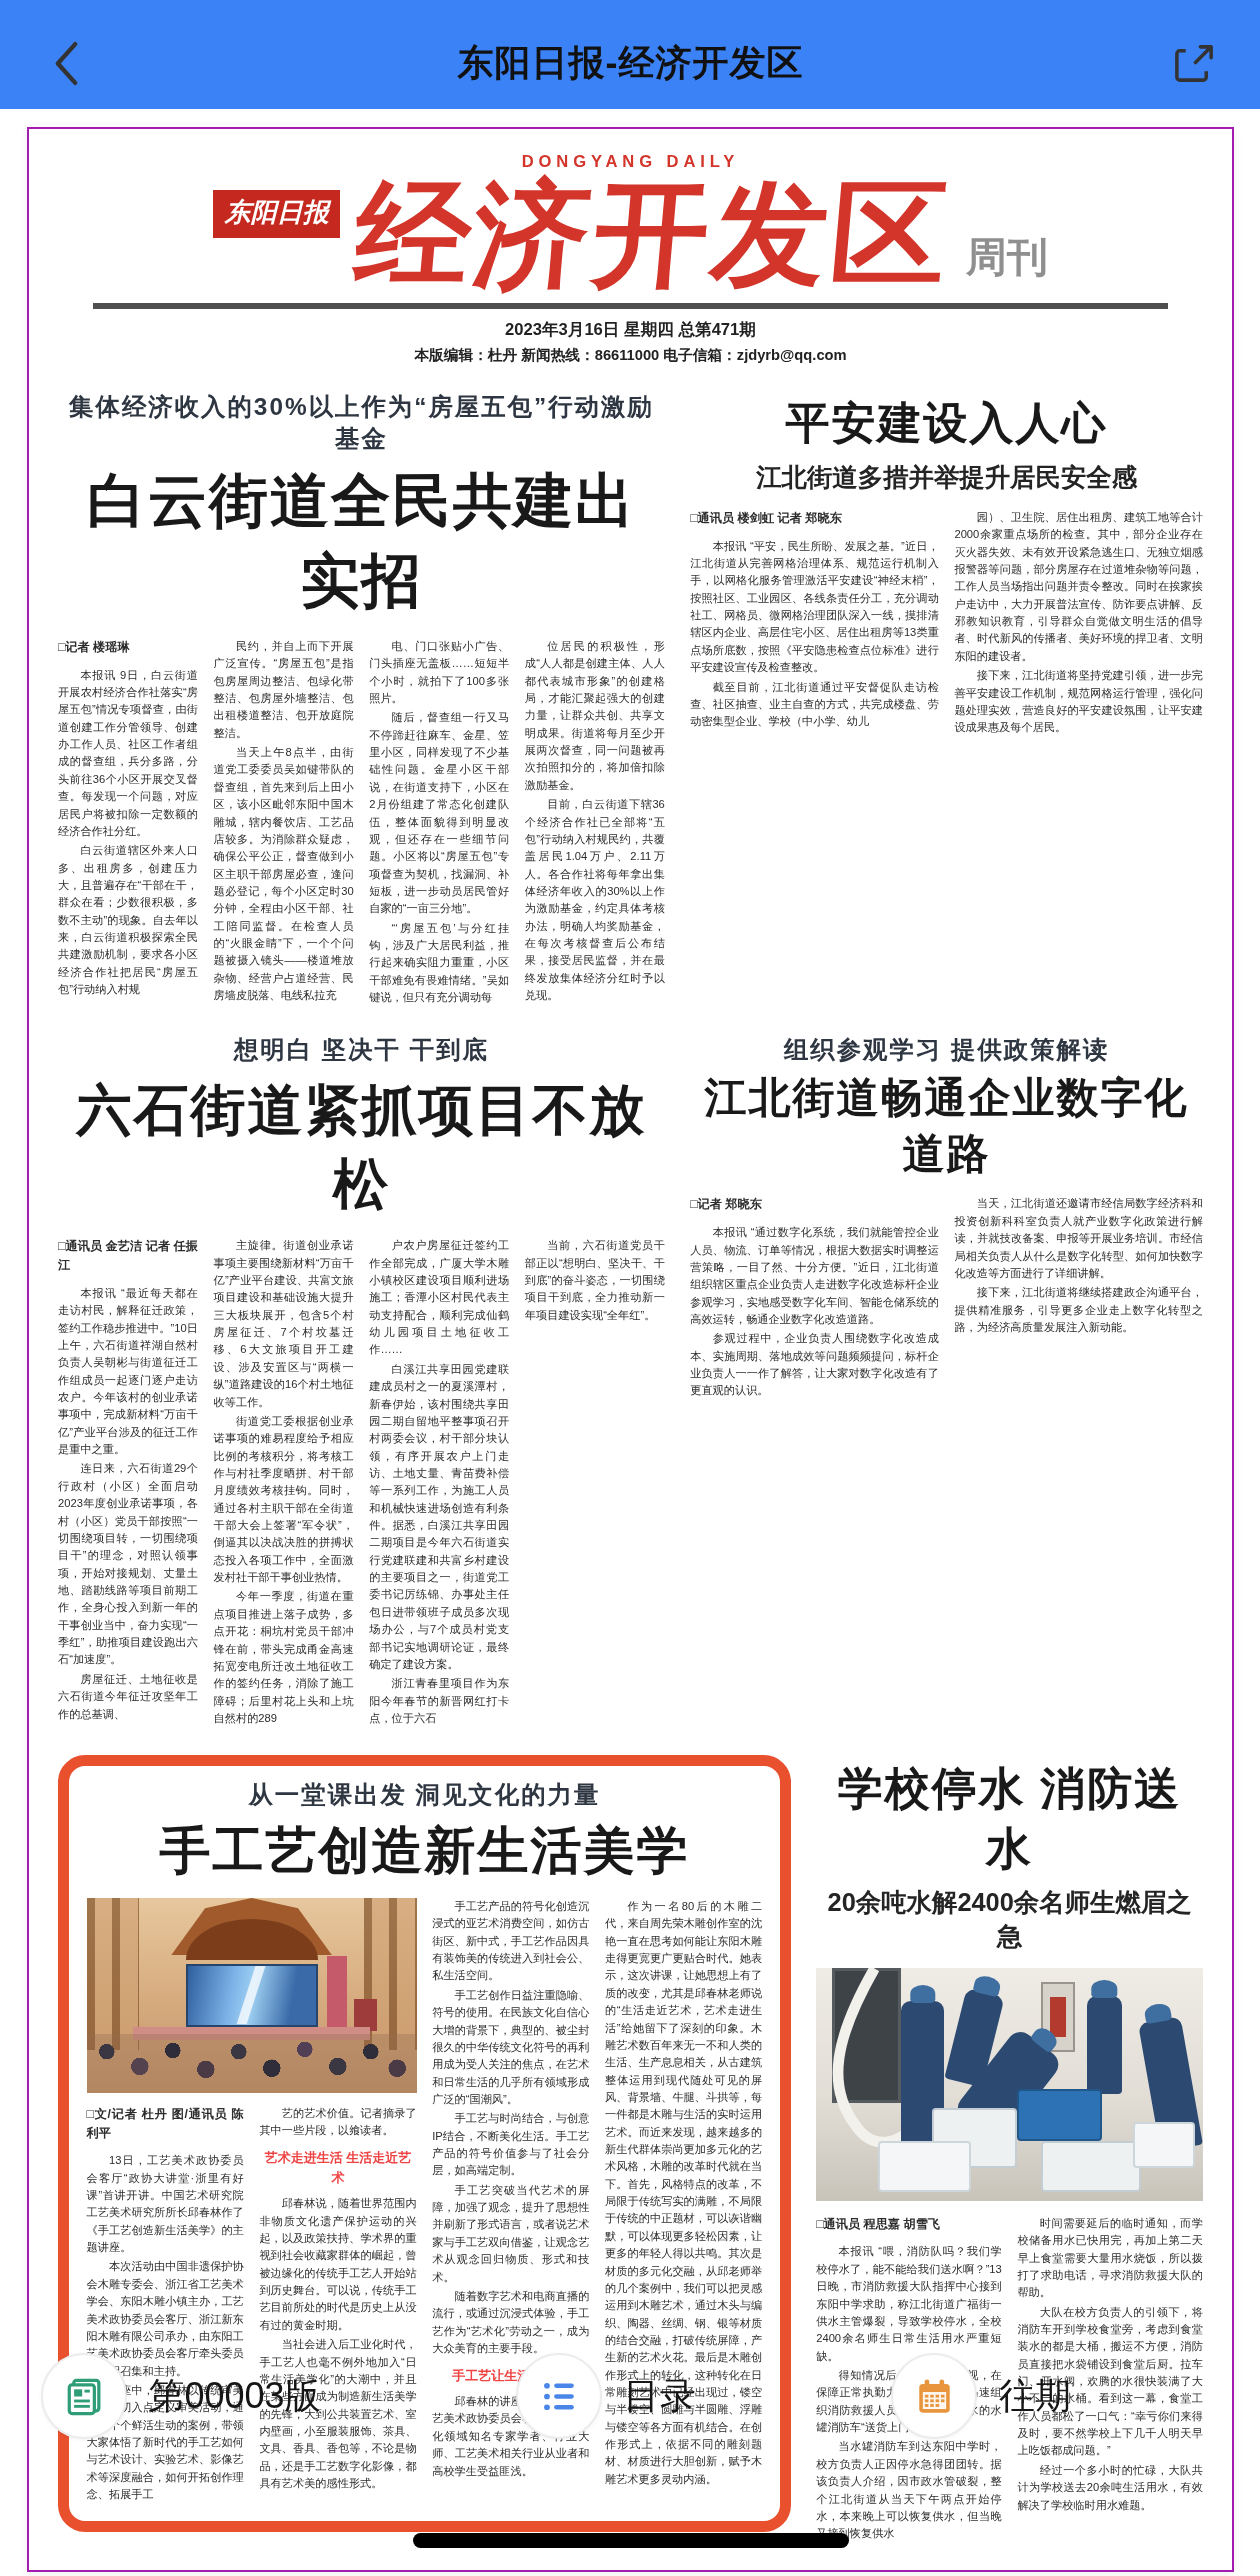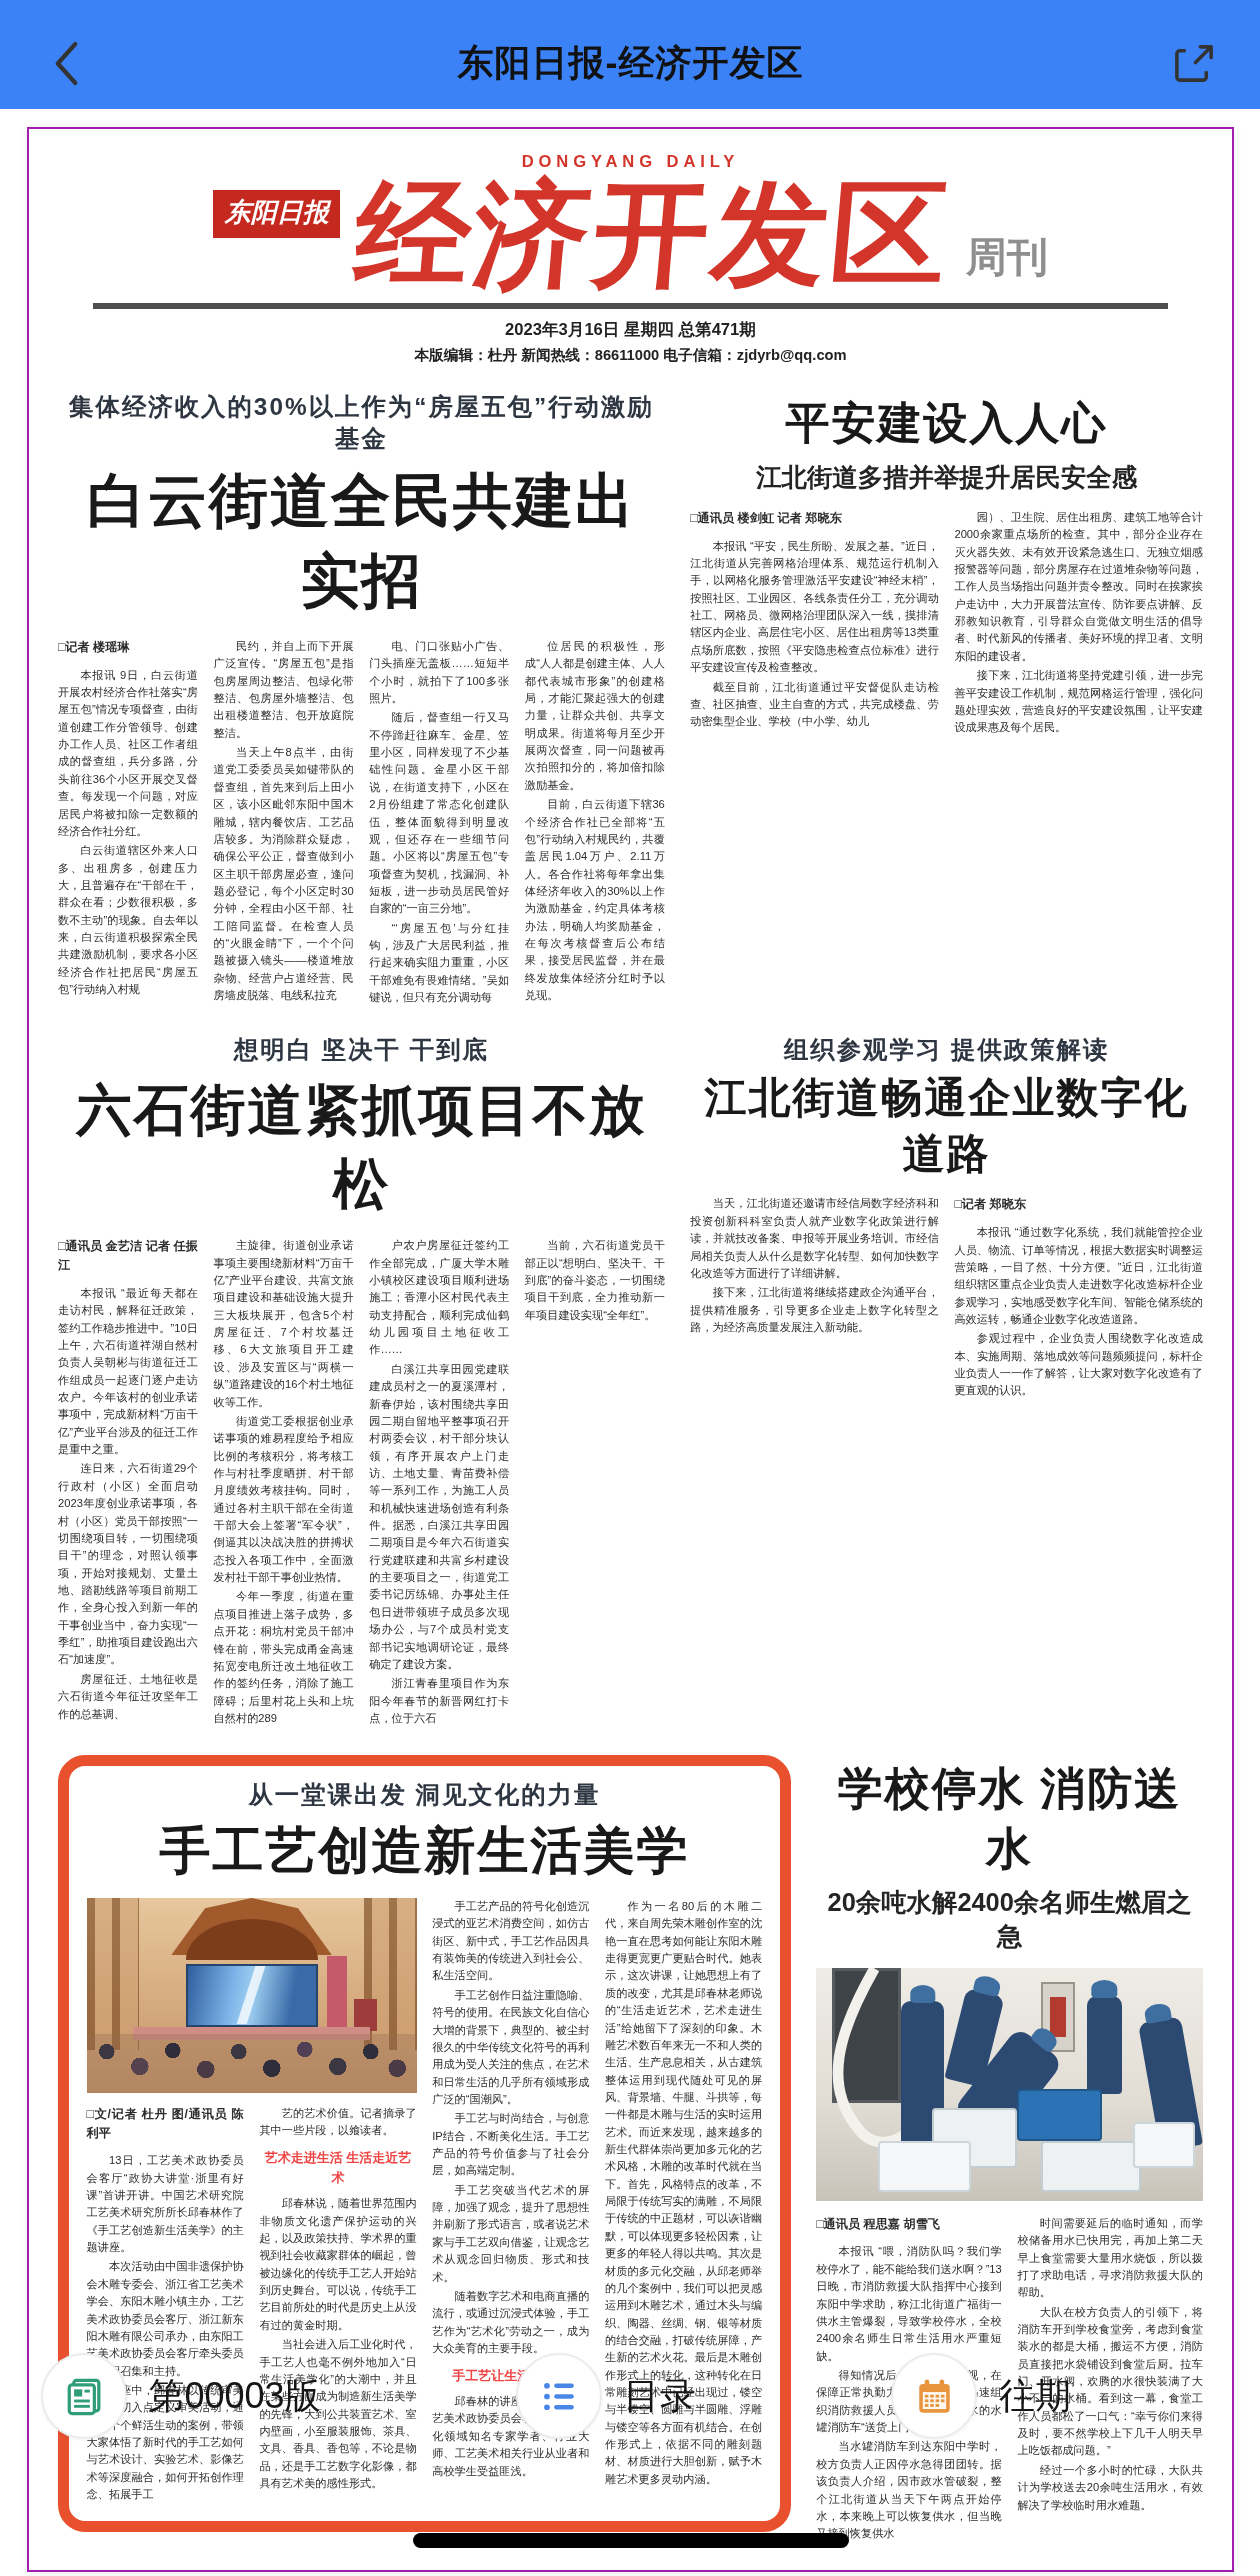--- a/index.html
+++ b/index.html
@@ -206,27 +206,27 @@
         <div class="col">
           <p>当前，六石街道党员干部正以“想明白、坚决干、干到底”的奋斗姿态，一切围绕项目干到底，全力推动新一年项目建设实现“全年红”。</p>
         </div>
       </div>
     </div>
     <div class="w-right">
       <div class="kicker">组织参观学习 提供政策解读</div>
       <div class="headline-lg" style="font-size:42px; margin-bottom:13.7px;">江北街道畅通企业数字化道路</div>
       <div class="cols">
         <div class="col">
-          <p>当天，江北街道还邀请市经信局数字经济科和投资创新科科室负责人就产业数字化政策进行解读，并就技改备案、申报等开展业务培训。市经信局相关负责人从什么是数字化转型、如何加快数字化改造等方面进行了详细讲解。</p>
-          <p>接下来，江北街道将继续搭建政企沟通平台，提供精准服务，引导更多企业走上数字化转型之路，为经济高质量发展注入新动能。</p>
-        </div>
-        <div class="col">
           <p class="byline">□记者 郑晓东</p>
           <p>本报讯 “通过数字化系统，我们就能管控企业人员、物流、订单等情况，根据大数据实时调整运营策略，一目了然、十分方便。”近日，江北街道组织辖区重点企业负责人走进数字化改造标杆企业参观学习，实地感受数字化车间、智能仓储系统的高效运转，畅通企业数字化改造道路。</p>
           <p>参观过程中，企业负责人围绕数字化改造成本、实施周期、落地成效等问题频频提问，标杆企业负责人一一作了解答，让大家对数字化改造有了更直观的认识。</p>
+        </div>
+        <div class="col">
+          <p>当天，江北街道还邀请市经信局数字经济科和投资创新科科室负责人就产业数字化政策进行解读，并就技改备案、申报等开展业务培训。市经信局相关负责人从什么是数字化转型、如何加快数字化改造等方面进行了详细讲解。</p>
+          <p>接下来，江北街道将继续搭建政企沟通平台，提供精准服务，引导更多企业走上数字化转型之路，为经济高质量发展注入新动能。</p>
         </div>
       </div>
     </div>
   </div>
 
   <div class="section">
     <div class="hl-left">
       <div class="highlight-box">
         <div class="kicker">从一堂课出发 洞见文化的力量</div>
         <div class="headline-xl" style="font-size:51px; margin:5.9px 0 0;">手工艺创造新生活美学</div>

